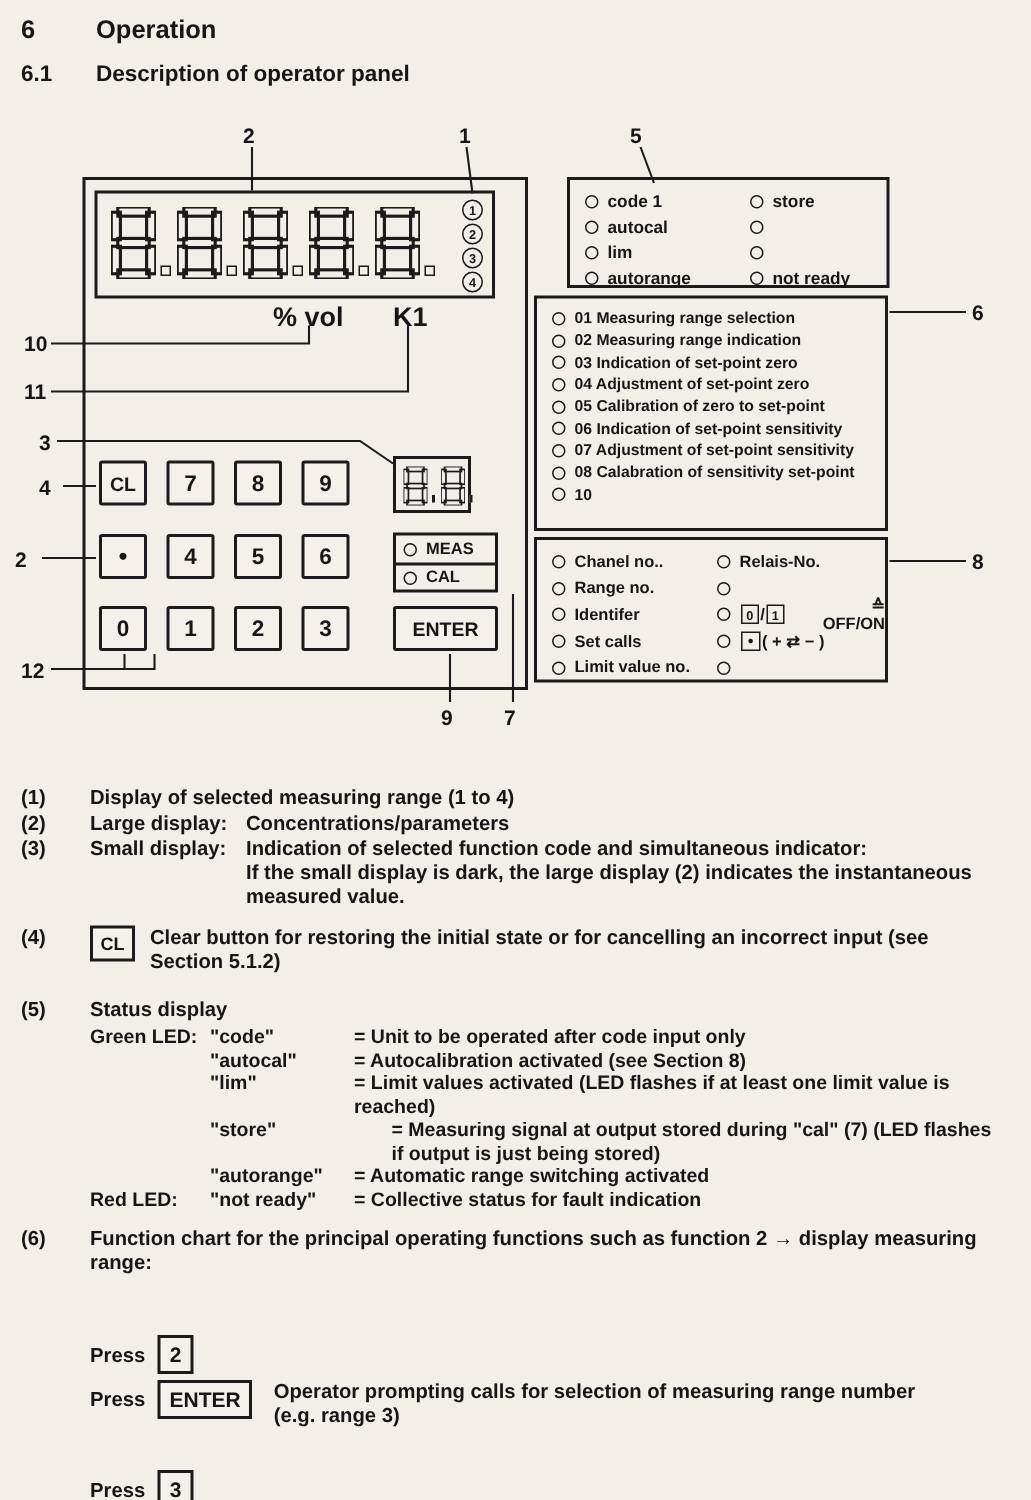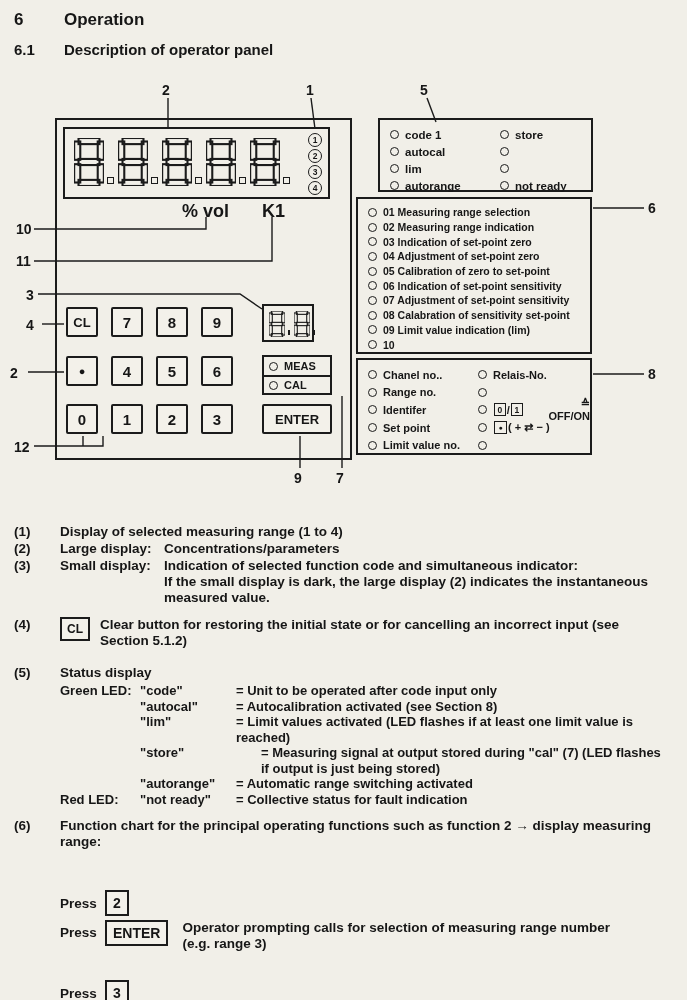--- a/index.html
+++ b/index.html
@@ -296,24 +296,20 @@
     <div class="b2row ledrow">
         <span class="led"></span>
         <span>07 Adjustment of set-point sensitivity</span>
       </div>
     <div class="b2row ledrow">
         <span class="led"></span>
         <span>08 Calabration of sensitivity set-point</span>
       </div>
     <div class="b2row ledrow">
         <span class="led"></span>
-        <span>09 Limit value indication  (lim)</span>
-      </div>
-    <div class="b2row ledrow">
-        <span class="led"></span>
         <span>10</span>
       </div>
   </div>
 
   <div class="box" style="left:356px;top:358px;width:236px;height:97px;padding:6px 0 0 10px;">
     <div class="b3row">
       <span class="b3c1 ledrow">
           <span class="led"></span>
           <span>Chanel no..</span>
         </span>
@@ -340,21 +336,21 @@
           <span class="led"></span>
           <span class="tinybox">0</span>
           <span>/</span>
           <span class="tinybox">1</span>
           <span style="margin-left:18px;text-align:right;">≙ OFF/ON</span>
         </span>
     </div>
     <div class="b3row">
       <span class="b3c1 ledrow">
           <span class="led"></span>
-          <span>Set point</span>
+          <span>Set calls</span>
         </span>
       <span class="ledrow">
           <span class="led"></span>
           <span class="tinybox" style="font-size:7px;">●</span>
           <span>( +  ⇄  − )</span>
         </span>
     </div>
     <div class="b3row">
       <span class="b3c1 ledrow">
           <span class="led"></span>

